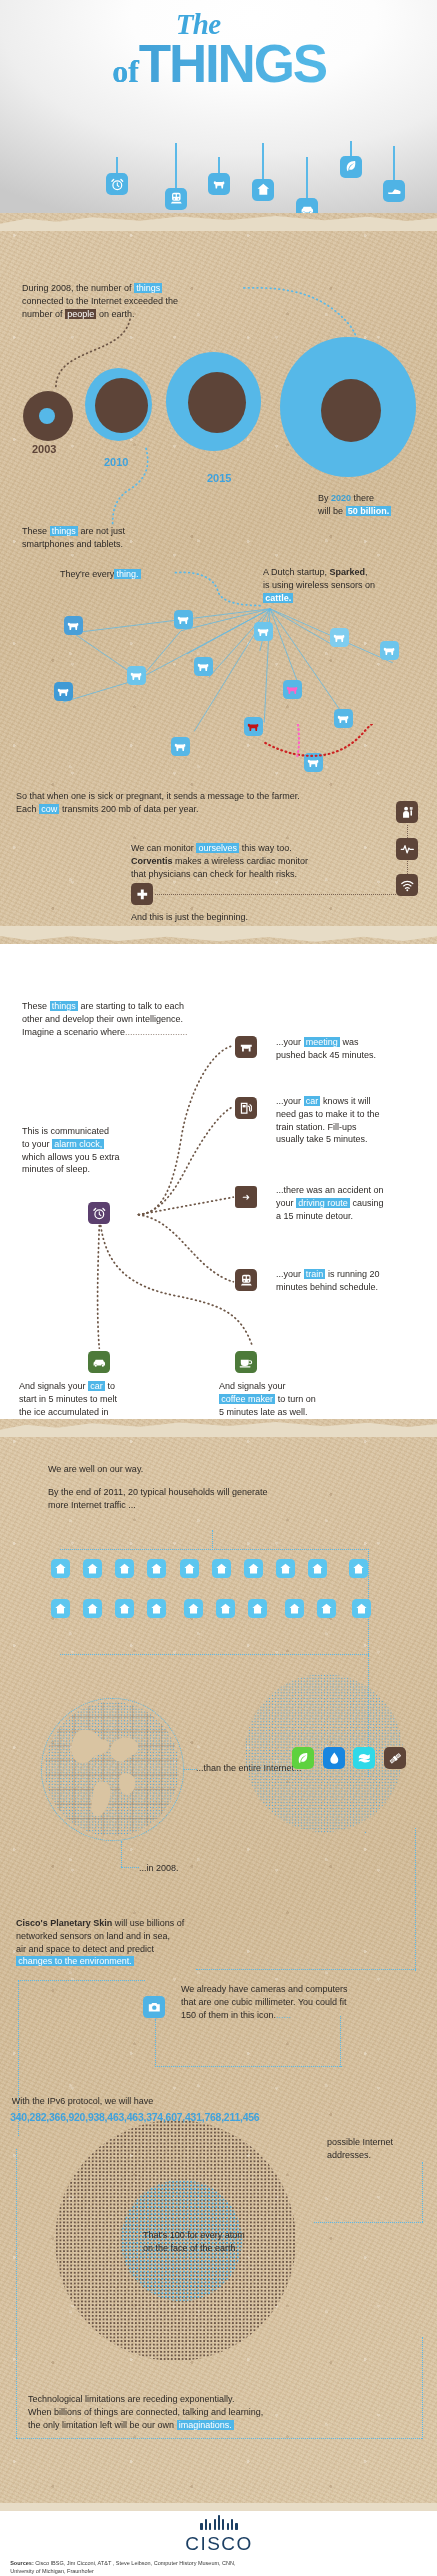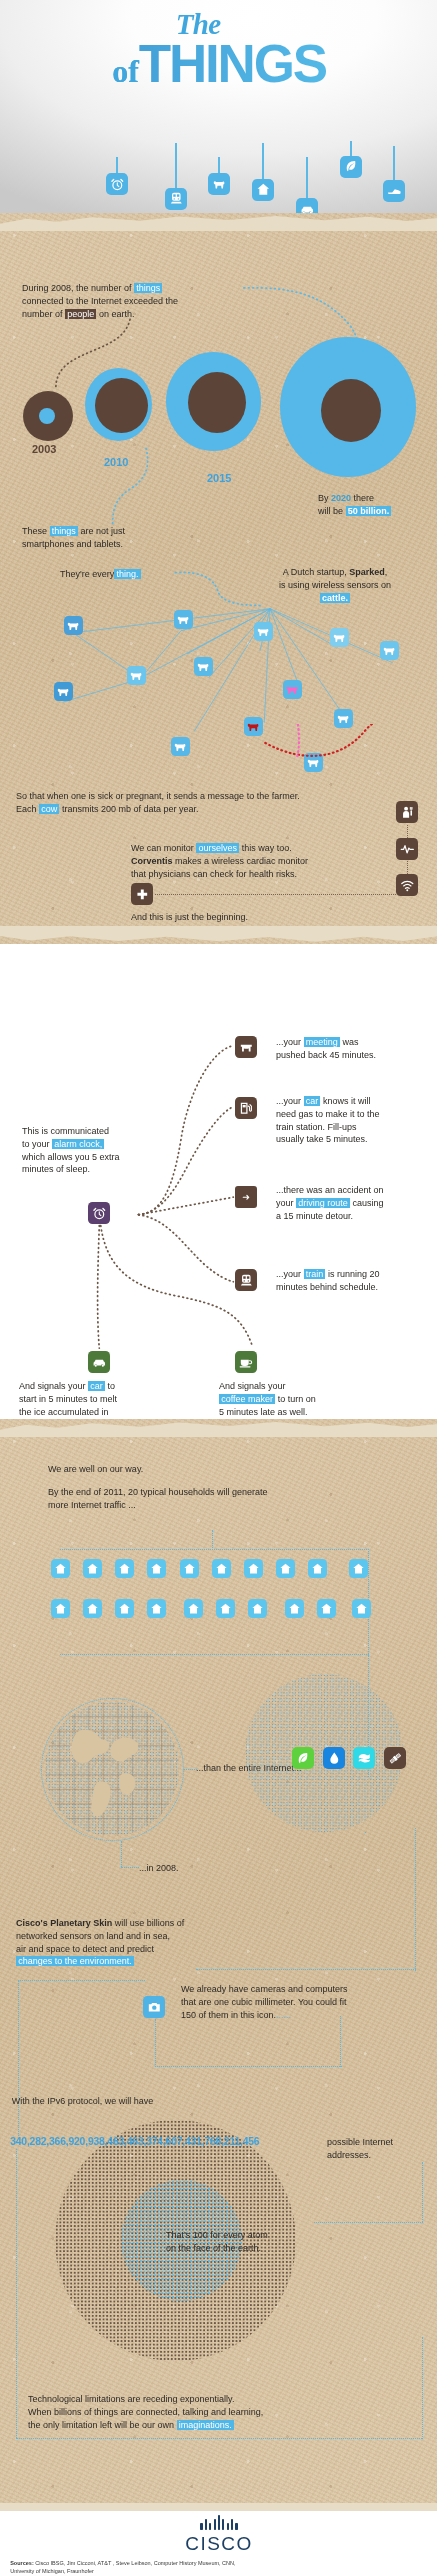--- a/index.html
+++ b/index.html
@@ -138,21 +138,21 @@
     position:absolute; border-radius:50%;
     background-image: radial-gradient(circle, #6d5747 0.8px, transparent 1px);
     background-size: 3.6px 3.6px;
   }
   .blue-dotsphere {
     position:absolute; border-radius:50%;
     background-image: radial-gradient(circle, #5bb9e8 0.8px, transparent 1px);
     background-size: 3.6px 3.6px;
   }
 
-  .ipv6num { position:absolute; font-size:10.4px; font-weight:bold; color:#3fa2dd; letter-spacing:-0.2px;margin-top:24px; }
+  .ipv6num { position:absolute; font-size:10.4px; font-weight:bold; color:#3fa2dd; letter-spacing:-0.2px; }
 
   
   .footer { position:absolute; left:0; width:438px; background:#ffffff; }
   .cisco-logo { position:absolute; left:0; width:438px; text-align:center; }
   .cisco-bars { display:inline-flex; align-items:flex-end; gap:2.2px; height:14.6px; }
   .cisco-bars i { display:block; width:2.2px; background:#1c3f63; border-radius:0.7px; }
   .cisco-word { font-size:19px; letter-spacing:1.5px; color:#1c3f63; font-weight:400; margin-top:1.5px;}
   .sources { position:absolute; left:10.2px; font-size:5.5px; line-height:1.5; color:#3a3a3a; width:409px; }
 </style>
 </head>
@@ -288,21 +288,21 @@
 
     <div class="tx" style="left:22px; top:312px; width:219px;">
       <span>These </span><span class="hl-blue">things</span><span> are not just</span><br>
       <span>smartphones and tablets.</span>
     </div>
 
     <div class="tx" style="left:60px; top:355px; width:168px;">
       <span>They're every</span><span class="hl-blue">thing.</span>
     </div>
 
-    <div class="tx" style="left:251px; top:353px; width:168px;text-align:center;">
+    <div class="tx" style="left:263px; top:353px; width:168px;">
       <span>A Dutch startup, </span><span class="bold">Sparked</span><span>,</span><br>
       <span>is using wireless sensors on</span><br>
       <span class="hl-blue bold">cattle.</span>
     </div>
 
     <svg style="position:absolute; left:174px; top:356px;" width="95" height="44" viewBox="0 0 130 60">
       <path d="M2 5 C 40 2, 56 16, 60 30 C 64 44, 84 50, 122 50" fill="none" stroke="#5bb9e8" stroke-width="2.4" stroke-dasharray="1 5" stroke-linecap="round"></path>
     </svg>
 
     <svg style="position:absolute; left:0; top:387px;" width="438" height="146" viewBox="0 0 600 200">
@@ -436,20 +436,25 @@
     </div>
     <div class="dot-h" style="left:155px; top:681px; width:241px;"></div>
 
     <div class="tx" style="left:131px; top:698px; width:234px;">And this is just the beginning.</div>
 
    </div>
   </div>
 
   <div class="white-band" style="top:945px; height:479px;">
 
+    <div class="tx" style="left:22px; top:55px; width:248px;">
+      <span>These </span><span class="hl-blue">things</span><span> are starting to talk to each</span><br>
+      <span>other and develop their own intelligence.</span><br>
+      <span>Imagine a scenario where</span><span style="color:#8b7a6d">.........................</span>
+    </div>
 
     <div class="chip brown" style="left:235px; top:91px;">
       <svg viewBox="0 0 24 24">
           <path d="M3 8h18v3h-2v8h-3v-5H8v5H5v-8H3z"></path>
           <path d="M9 12h6v2H9z"></path>
         </svg>
     </div>
     <div class="tx" style="left:276px; top:91px; width:157px;">
       <span>...your </span><span class="hl-blue">meeting</span><span> was</span><br>
       <span>pushed back 45 minutes.</span>
@@ -764,21 +769,21 @@
     <div class="ipv6num" style="left:10.2px; top:693px; width:423px;">340,282,366,920,938,463,463,374,607,431,768,211,456</div>
 
     <div class="tx" style="left:327px; top:717px; width:102px;">
       <span>possible Internet</span><br>
       <span>addresses.</span>
     </div>
 
     <div class="dot-v b" style="left:422px; top:743px; height:60px;"></div>
     <div class="dot-h b" style="left:314px; top:803px; width:109px;"></div>
 
-    <div class="tx" style="left:143px; top:810px; width:219px;padding-left:23px;">
+    <div class="tx" style="left:143px; top:810px; width:219px;">
       <span>That's 100 for every atom</span><br>
       <span>on the face of the earth.</span>
     </div>
 
     <div class="dot-v b" style="left:16px; top:730px; height:289px;"></div>
     <div class="dot-h b" style="left:16px; top:1019px; width:406px;"></div>
     <div class="dot-v b" style="left:422px; top:918px; height:102px;"></div>
 
     <div class="tx" style="left:28px; top:974px; width:394px;">
       <span>Technological limitations are receding exponentially.</span><br>

